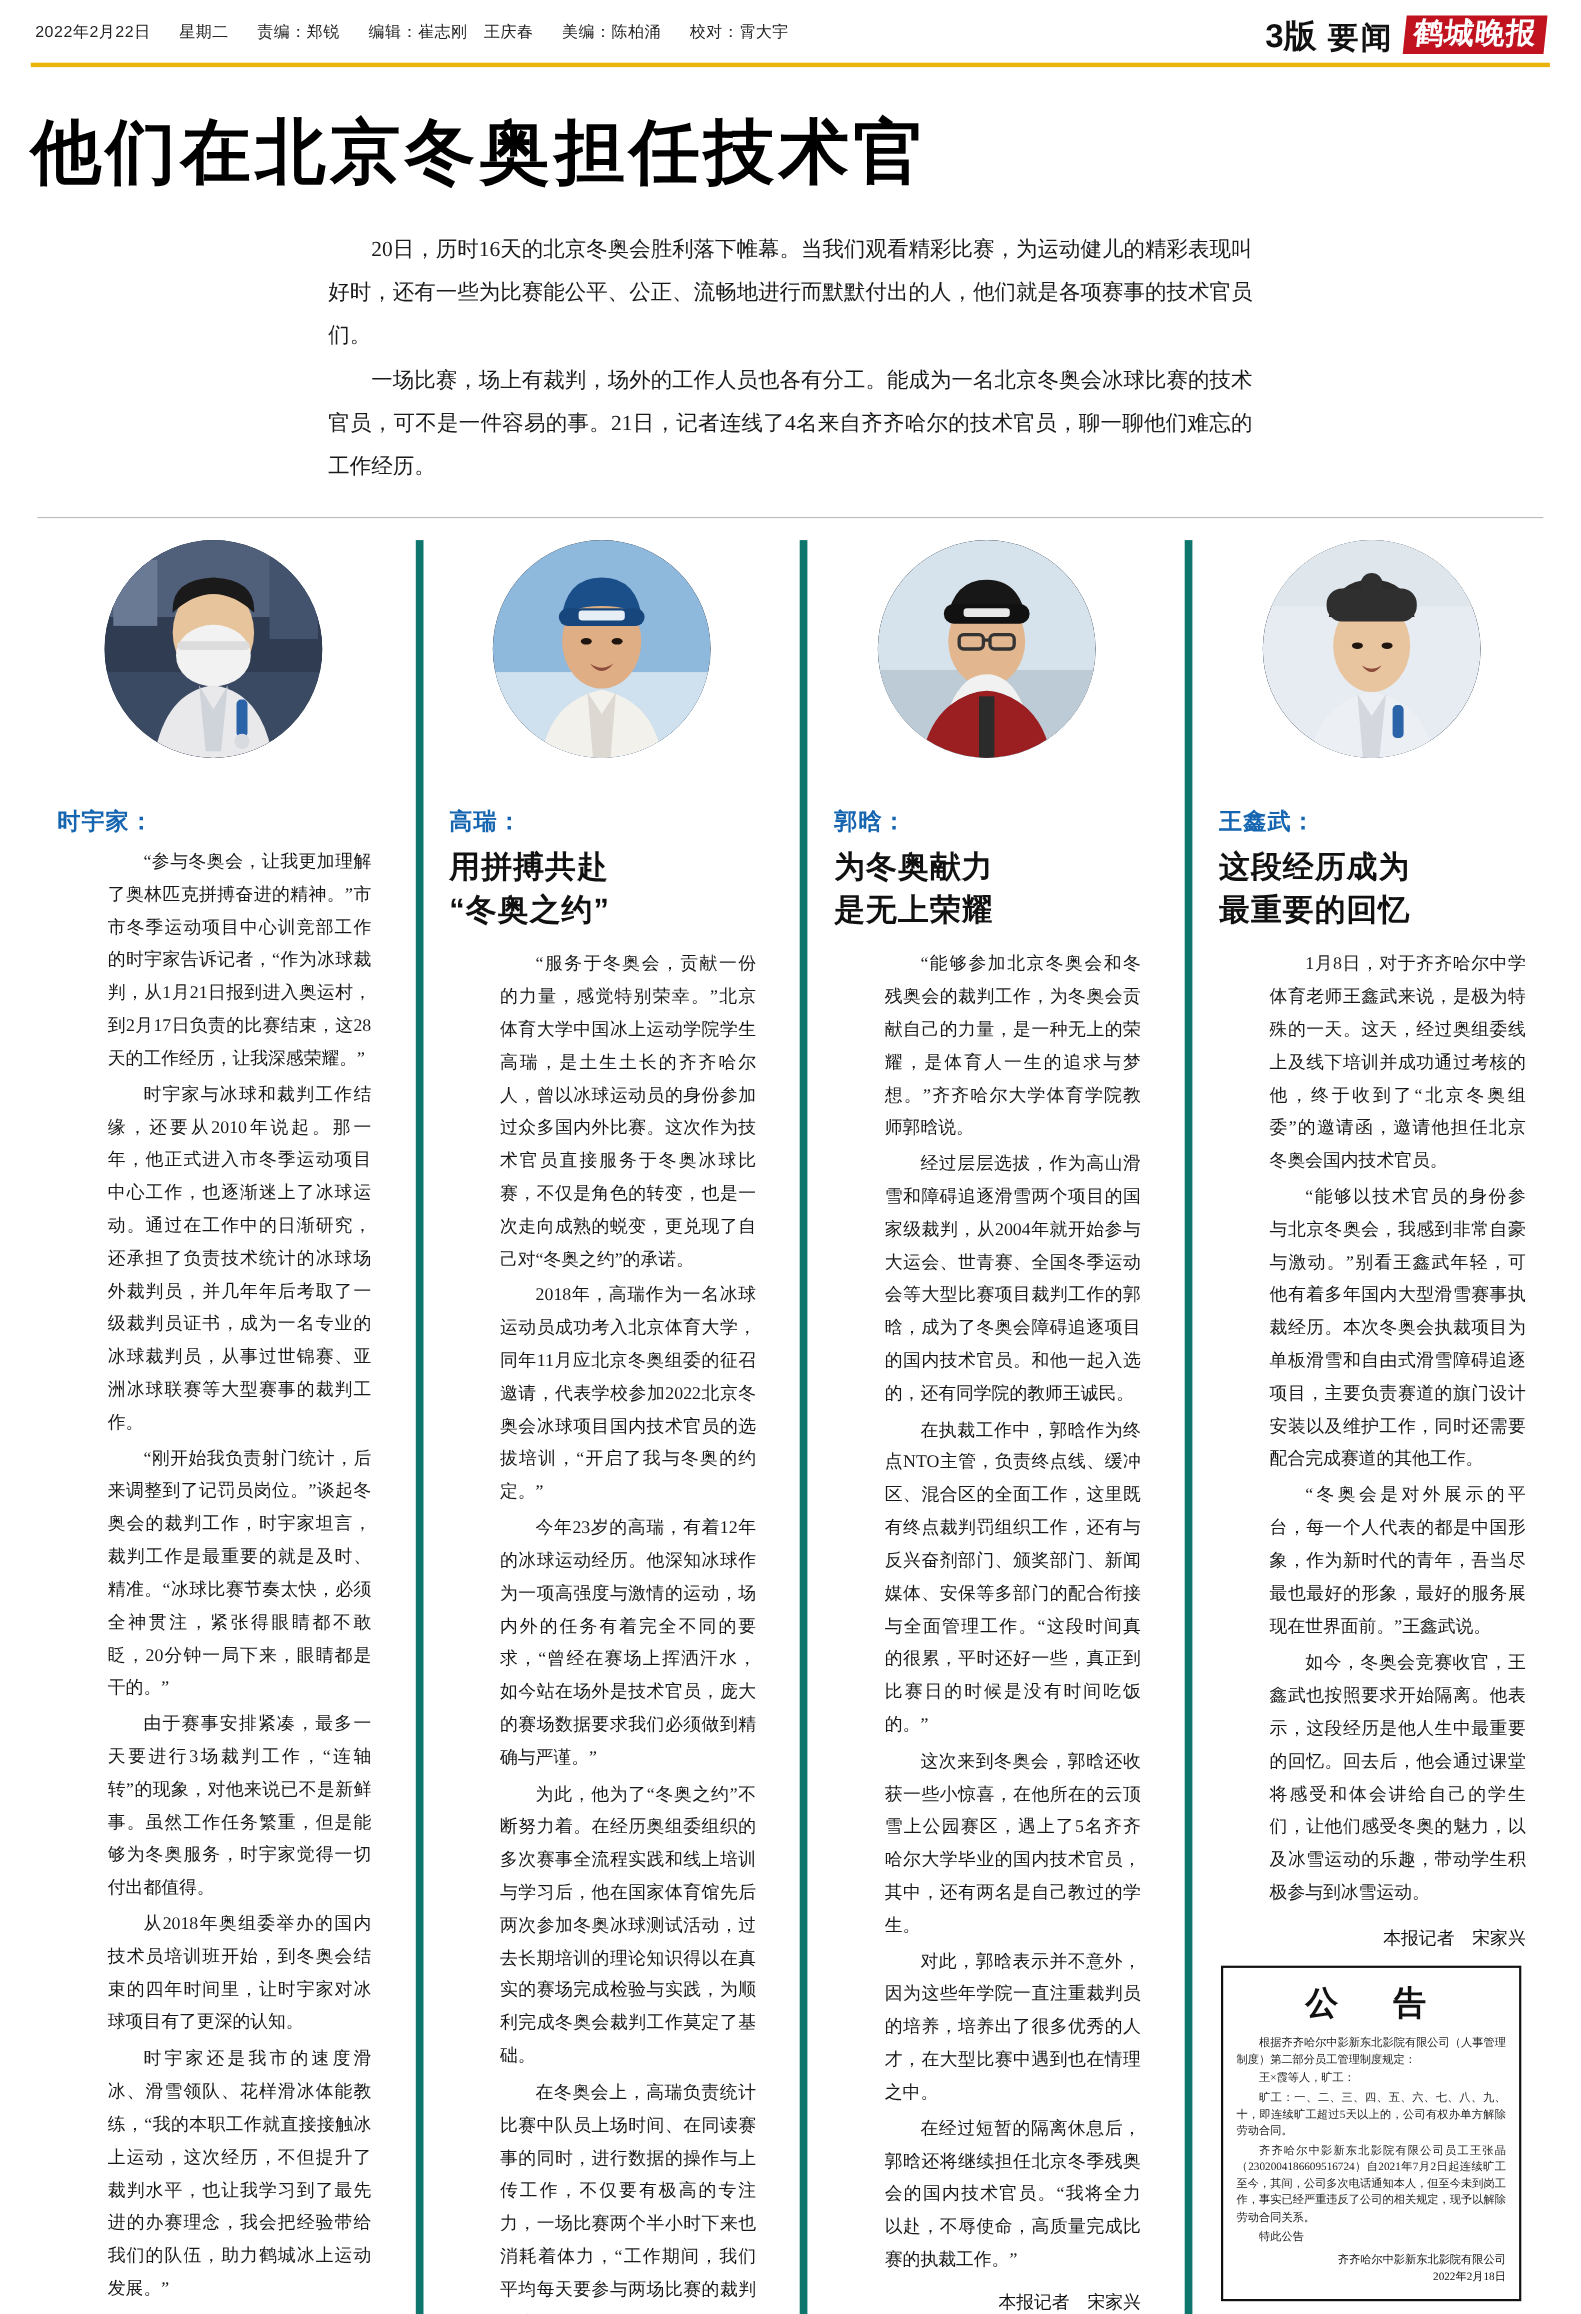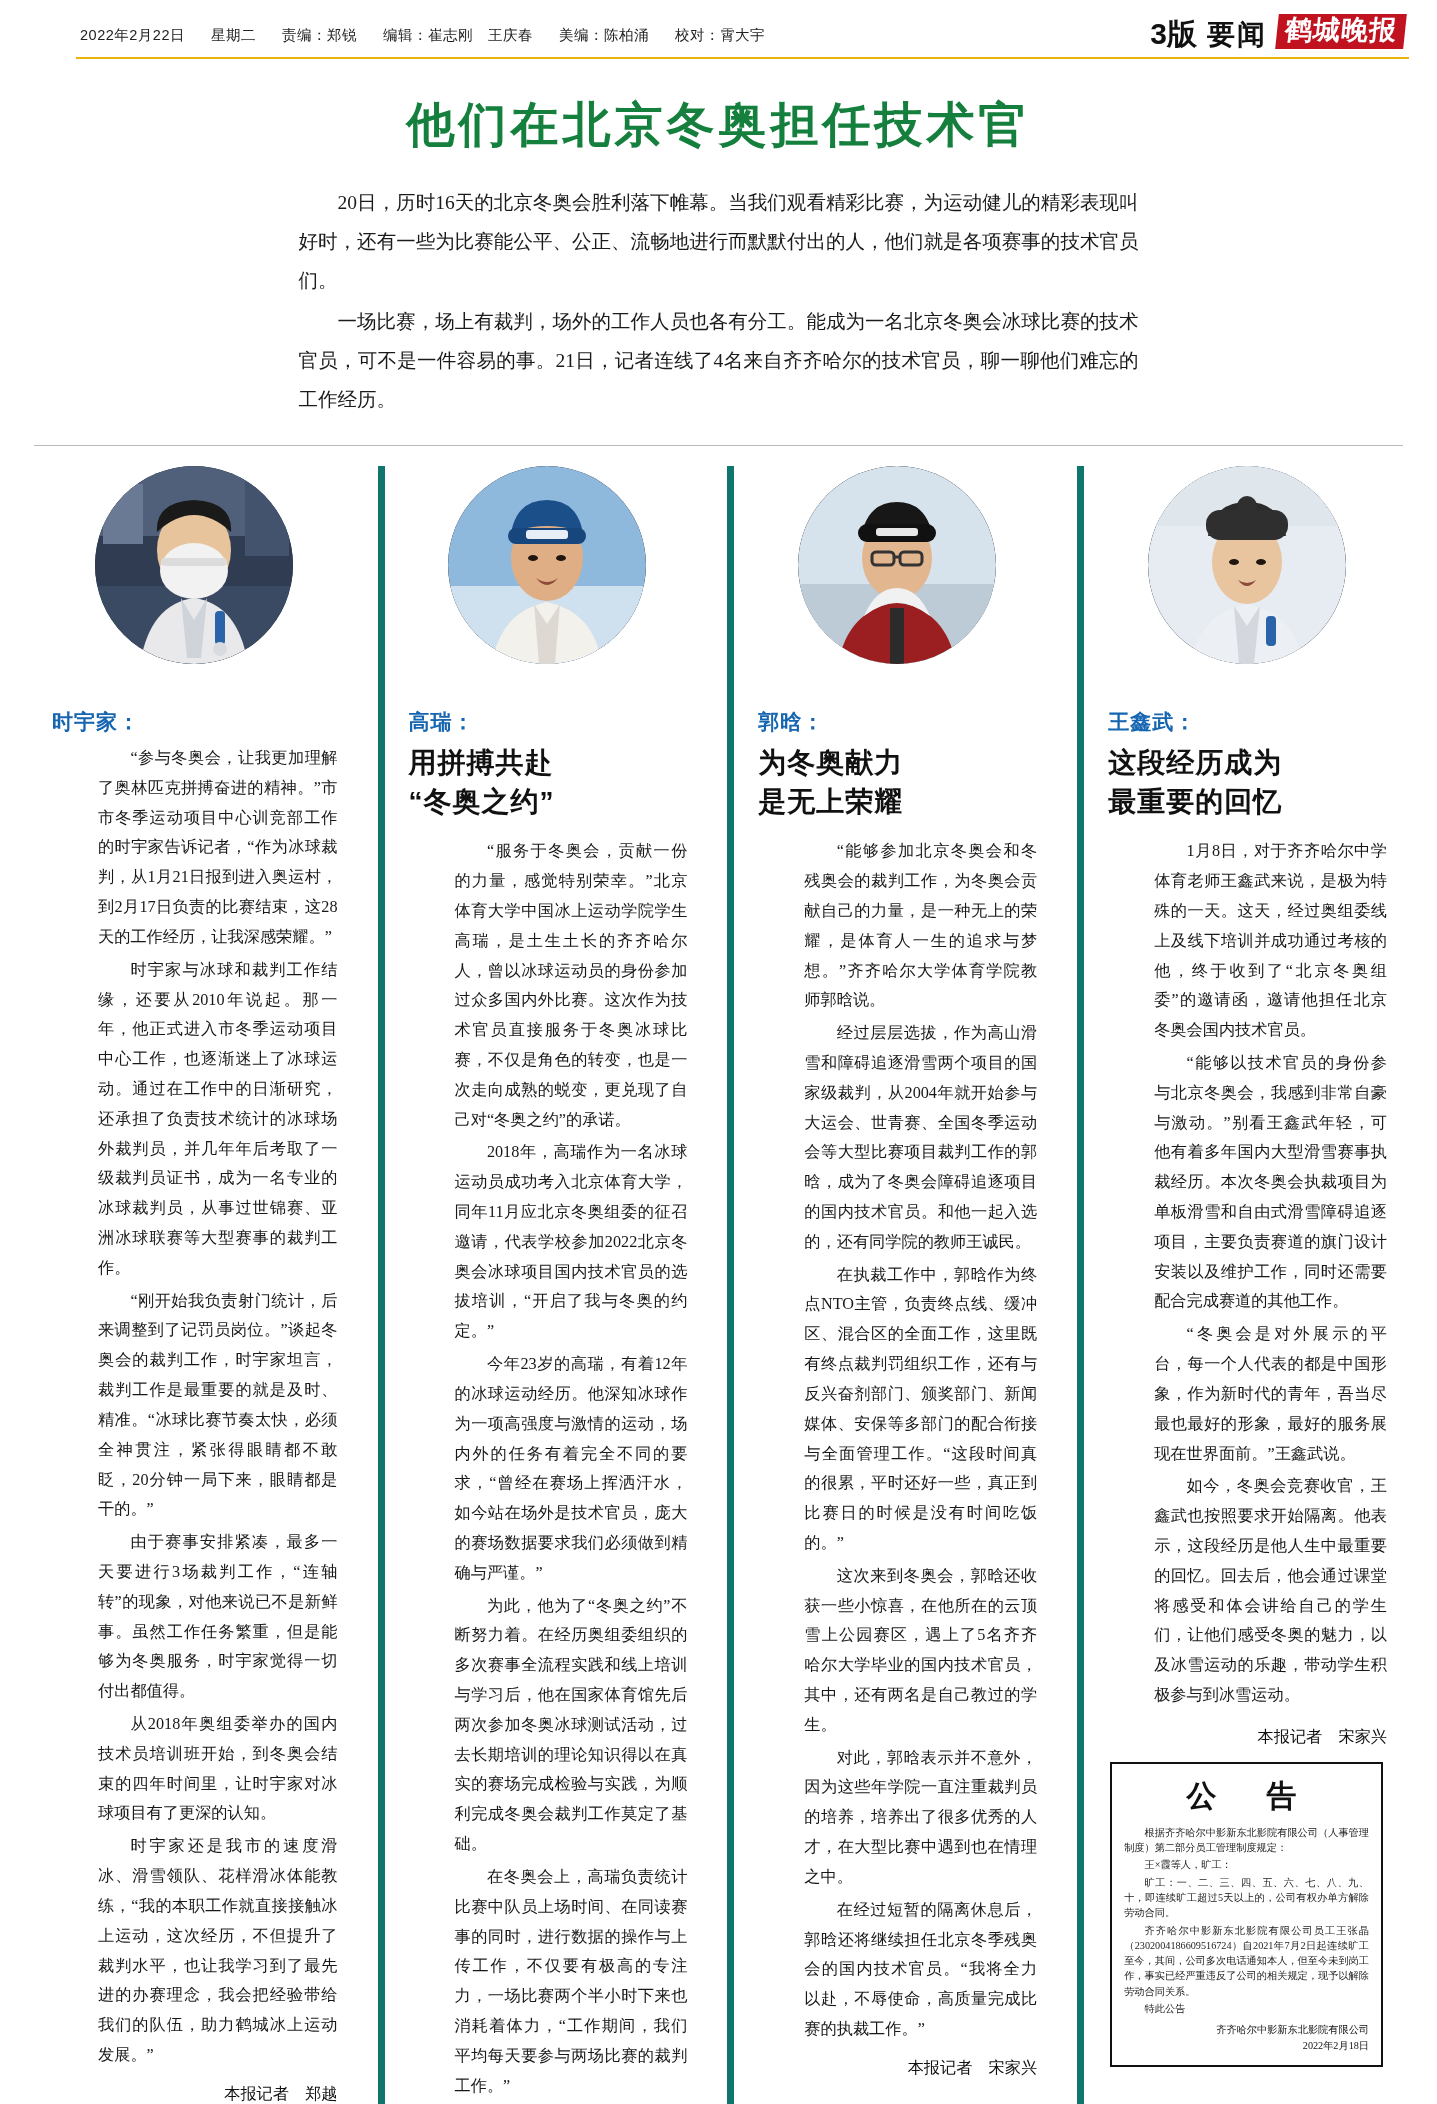--- a/index.html
+++ b/index.html
@@ -8,24 +8,23 @@
     background:#ffffff;
     font-family:"Liberation Serif","DejaVu Serif",serif;
     color:#111;
     position:relative;
     overflow:hidden;
   }
   .page{position:relative;width:1437px;height:2104px;box-sizing:border-box;padding:0 28px;}
 
   
   .masthead{
-    display:flex;align-items:flex-end;justify-content:space-between;
+    display:flex;align-items:center;justify-content:space-between;
     padding:14px 4px 8px 4px;
-    border-bottom:2px solid #eab308;
-    margin-left:48px;
+    border-bottom:4px solid #eab308;
   }
   .masthead-left{
     font-family:"Liberation Sans","DejaVu Sans",sans-serif;
     font-size:14.5px;color:#222;letter-spacing:.5px;
     display:flex;gap:26px;align-items:flex-end;padding-bottom:4px;
   }
   .masthead-right{display:flex;align-items:flex-end;gap:10px;}
   .page-no{
     font-family:"Liberation Sans","DejaVu Sans",sans-serif;
     font-size:30px;font-weight:bold;color:#111;line-height:1;
@@ -37,27 +36,26 @@
   .logo{
     background:#c1121f;color:#fff;
     font-family:"Liberation Serif","DejaVu Serif",serif;
     font-weight:bold;font-size:27px;letter-spacing:1px;
     padding:3px 8px 5px 8px;line-height:1;
     transform:skewX(-6deg);
   }
 
   
   .headline{
-    text-align:center;
     font-family:"Liberation Sans","DejaVu Sans",sans-serif;
     font-weight:bold;
-    font-size:48px;
+    font-size:64px;
     letter-spacing:4px;
     margin:34px 0 26px 0;
-    color:#15803d;
+    color:#000000;
   }
 
   
   .lead{
     width:840px;margin:0 auto;
     font-size:19.5px;line-height:2.0;
     text-align:justify;
     color:#1a1a1a;
   }
   .lead p{margin:0 0 2px 0;text-indent:2em;}

